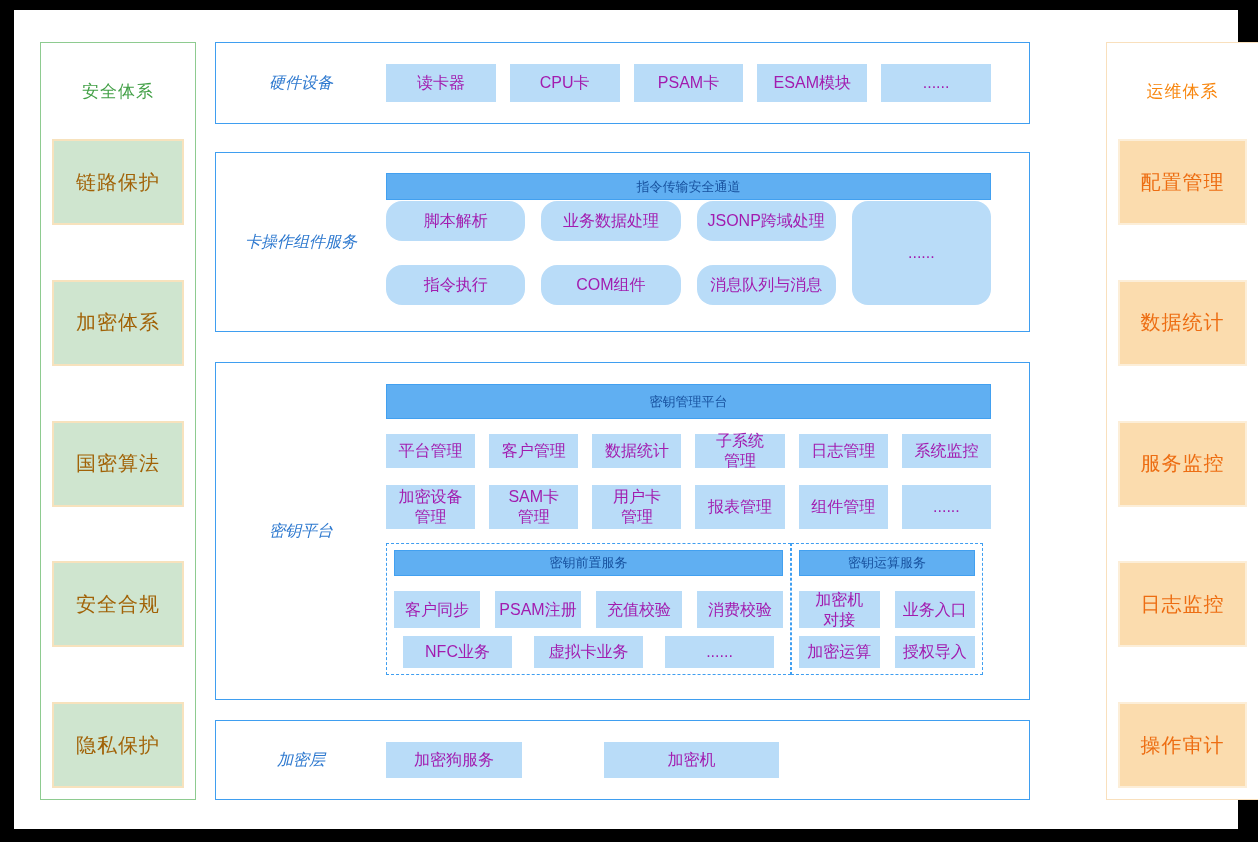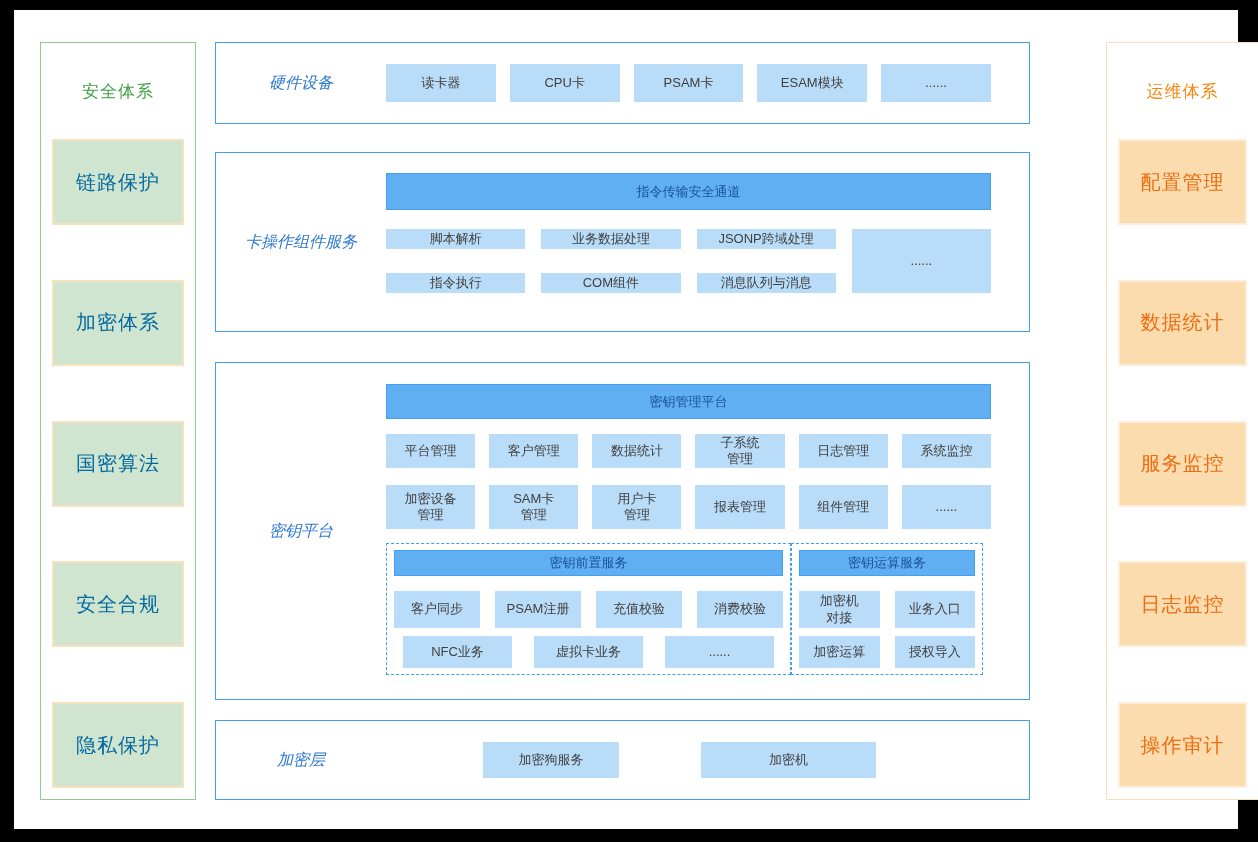--- a/index.html
+++ b/index.html
@@ -27,58 +27,58 @@
   .side-col.left .side-title{color:#43a047;}
   .side-col.right .side-title{color:#f8860e;}
   .side-items{
     flex:1;display:flex;flex-direction:column;justify-content:space-between;
     padding:0 11px 11px 11px;
   }
   .side-item{
     height:86px;display:flex;align-items:center;justify-content:center;
     font-size:20px;letter-spacing:1px;box-sizing:border-box;
   }
-  .side-col.left .side-item{background:#cfe5cf;border:2px solid #f7e2bd;color:#0369a1;}
+  .side-col.left .side-item{background:#cfe5cf;border:2px solid #f7e2bd;color:#a16207;}
   .side-col.right .side-item{background:#fbdcae;border:2px solid #fceed8;color:#ed6d12;}
 
   
   .layer{
     position:absolute;left:201px;width:815px;box-sizing:border-box;
     border:1px solid #3f9ef0;display:flex;background:#fff;
   }
   .layer-label{
     width:170px;flex:0 0 auto;display:flex;align-items:center;justify-content:center;
     color:#2e79cf;font-size:16px;font-style:italic;
   }
   .layer-content{flex:1;padding-right:38px;box-sizing:border-box;}
 
   .chip{
-    background:#b9dcf8;color:#404040;font-size:13px;
+    background:#b9dcf8;color:#a21caf;font-size:16px;
     display:flex;align-items:center;justify-content:center;
     text-align:center;white-space:pre-line;line-height:1.25;box-sizing:border-box;
   }
   .bar{
     background:#60aff2;border:1px solid #42a0f0;color:#17519e;font-size:13px;
     display:flex;align-items:center;justify-content:center;box-sizing:border-box;
   }
 
   
   #layer-hardware{top:32px;height:82px;}
   #layer-hardware .layer-content{display:flex;align-items:center;gap:14px;}
   #layer-hardware .chip{flex:1;height:38px;}
 
   
   #layer-cardops{top:142px;height:180px;}
   #layer-cardops .layer-content{padding-top:20px;}
-  #layer-cardops .bar{height:37px;margin-bottom:19px;}
+  #layer-cardops .bar{height:27px;margin-bottom:1px;}
   .cardops-grid{
     display:grid;grid-template-columns:repeat(4,1fr);
     column-gap:16px;row-gap:24px;
   }
-  .cardops-grid .chip{height:20px;}
+  .cardops-grid .chip{height:40px;border-radius:16px;}
   .cardops-grid .chip.tall{grid-column:4;grid-row:1 / 3;height:auto;}
 
   
   #layer-keyplatform{top:352px;height:338px;}
   #layer-keyplatform .layer-content{padding-top:21px;}
   #layer-keyplatform .bar{height:35px;margin-bottom:15px;}
   .kp-row{display:grid;grid-template-columns:repeat(6,1fr);column-gap:14px;}
   .kp-row.r1{margin-bottom:17px;}
   .kp-row.r1 .chip{height:34px;}
   .kp-row.r2{margin-bottom:14px;}
@@ -97,21 +97,21 @@
   .front .sub-row.r2{grid-template-columns:repeat(3,1fr);padding:0 9px;column-gap:22px;}
   .front .sub-row.r2 .chip{height:32px;}
   .calc .sub-row{grid-template-columns:repeat(2,1fr);}
   .calc .sub-row.r1{margin-bottom:8px;}
   .calc .sub-row.r1 .chip{height:37px;}
   .calc .sub-row.r2 .chip{height:32px;}
 
   
   #layer-crypto{top:710px;height:80px;}
   #layer-crypto .layer-content{display:flex;align-items:center;}
-  #layer-crypto .chip.dongle{width:136px;height:36px;margin-left:97px;}
+  #layer-crypto .chip.dongle{width:136px;height:36px;}
   #layer-crypto .chip.hsm{width:175px;height:36px;margin-left:82px;}
 </style>
 </head>
 <body>
 
 <div class="page">
 
   <div class="side-col left">
     <div class="side-title">安全体系</div>
     <div class="side-items">

